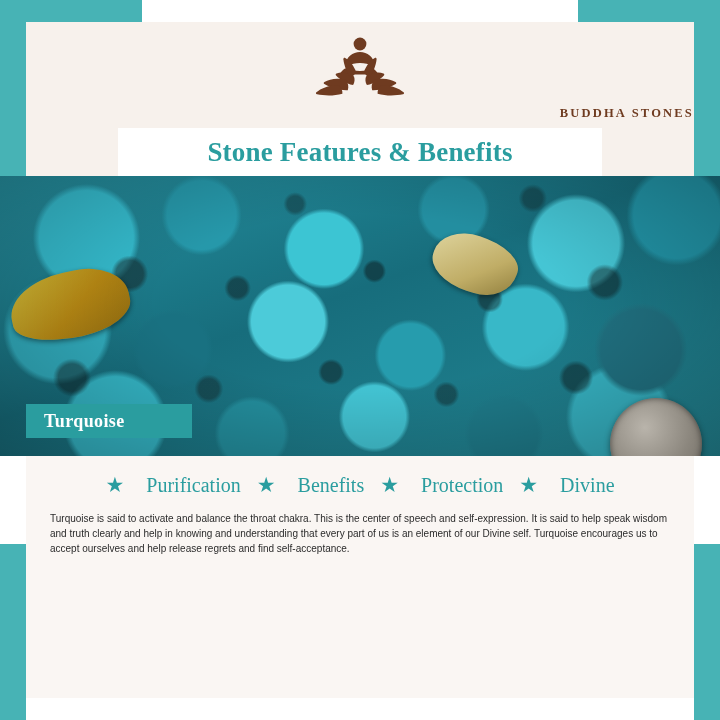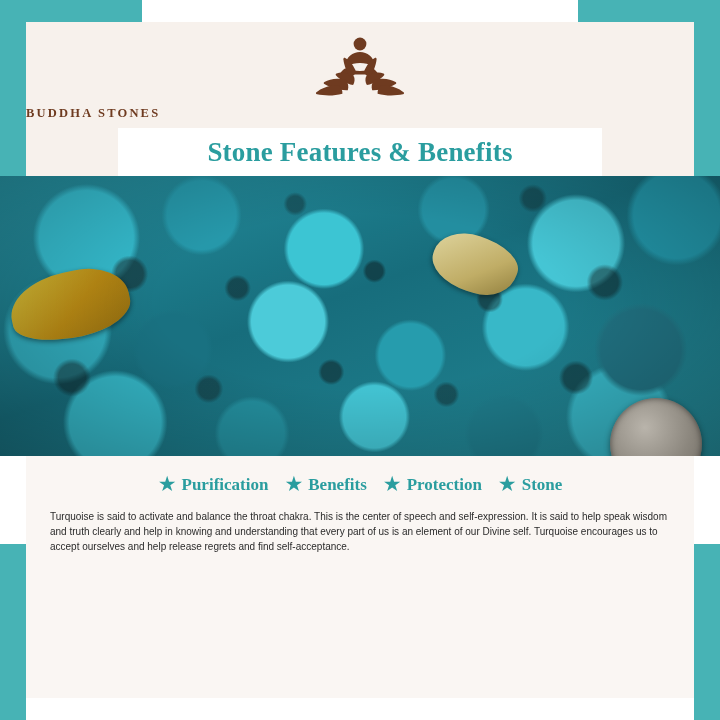--- a/index.html
+++ b/index.html
@@ -66,21 +66,21 @@
     top: 22px;
     width: 668px;
     height: 154px;
     background: #f7f1ec;
   }
   .logo-wrap {
     position: absolute;
     left: 0;
     top: 6px;
     width: 668px;
-    text-align: left;
+    text-align: right;
   }
   .logo-mark {
     display: block;
     margin: 0 auto;
   }
   .brand-name {
     margin-top: 2px;
     font-size: 12.5px;
     letter-spacing: 2.2px;
     color: #6f3b20;
@@ -239,23 +239,24 @@
   }
   .benefit .star {
     color: #2a9d9f;
     font-size: 21px;
     line-height: 1;
     position: relative;
     top: -1px;
   }
   .benefit .label {
     color: #2a9d9f;
-    font-size: 17px;
-    font-weight: bold;
+    font-size: 20px;
+    font-weight: normal;
     font-family: "Liberation Serif", serif;
+    margin-left: 17px;
   }
   .description {
     margin: 14px 24px 0 24px;
     color: #2b2b2b;
     font-size: 10px;
     line-height: 1.52;
     text-align: left;
     font-family: "Liberation Sans", sans-serif;
   }
 
@@ -316,38 +317,41 @@
 
   <div class="photo">
     <div class="photo-bg"></div>
     <div class="photo-speck"></div>
     <div class="photo-amber-a"></div>
     <div class="photo-amber-b"></div>
     <div class="photo-vignette"></div>
     <div class="coin"></div>
   </div>
 
+  <div class="name-tag">
+    <span class="name-tag-text">Turquoise</span>
+  </div>
 
   <div class="panel">
     <div class="benefits">
       <div class="benefit">
         <span class="star">★</span>
         <span class="label">Purification</span>
       </div>
       <div class="benefit">
         <span class="star">★</span>
         <span class="label">Benefits</span>
       </div>
       <div class="benefit">
         <span class="star">★</span>
         <span class="label">Protection</span>
       </div>
       <div class="benefit">
         <span class="star">★</span>
-        <span class="label">Stone</span>
+        <span class="label">Divine</span>
       </div>
     </div>
 
     <div class="description">Turquoise is said to activate and balance the throat chakra. This is the center of speech and self-expression. It is said to help speak wisdom and truth clearly and help in knowing and understanding that every part of us is an element of our Divine self. Turquoise encourages us to accept ourselves and help release regrets and find self-acceptance.</div>
   </div>
 
   <div class="bottom-strip"></div>
 
 </div>
 

